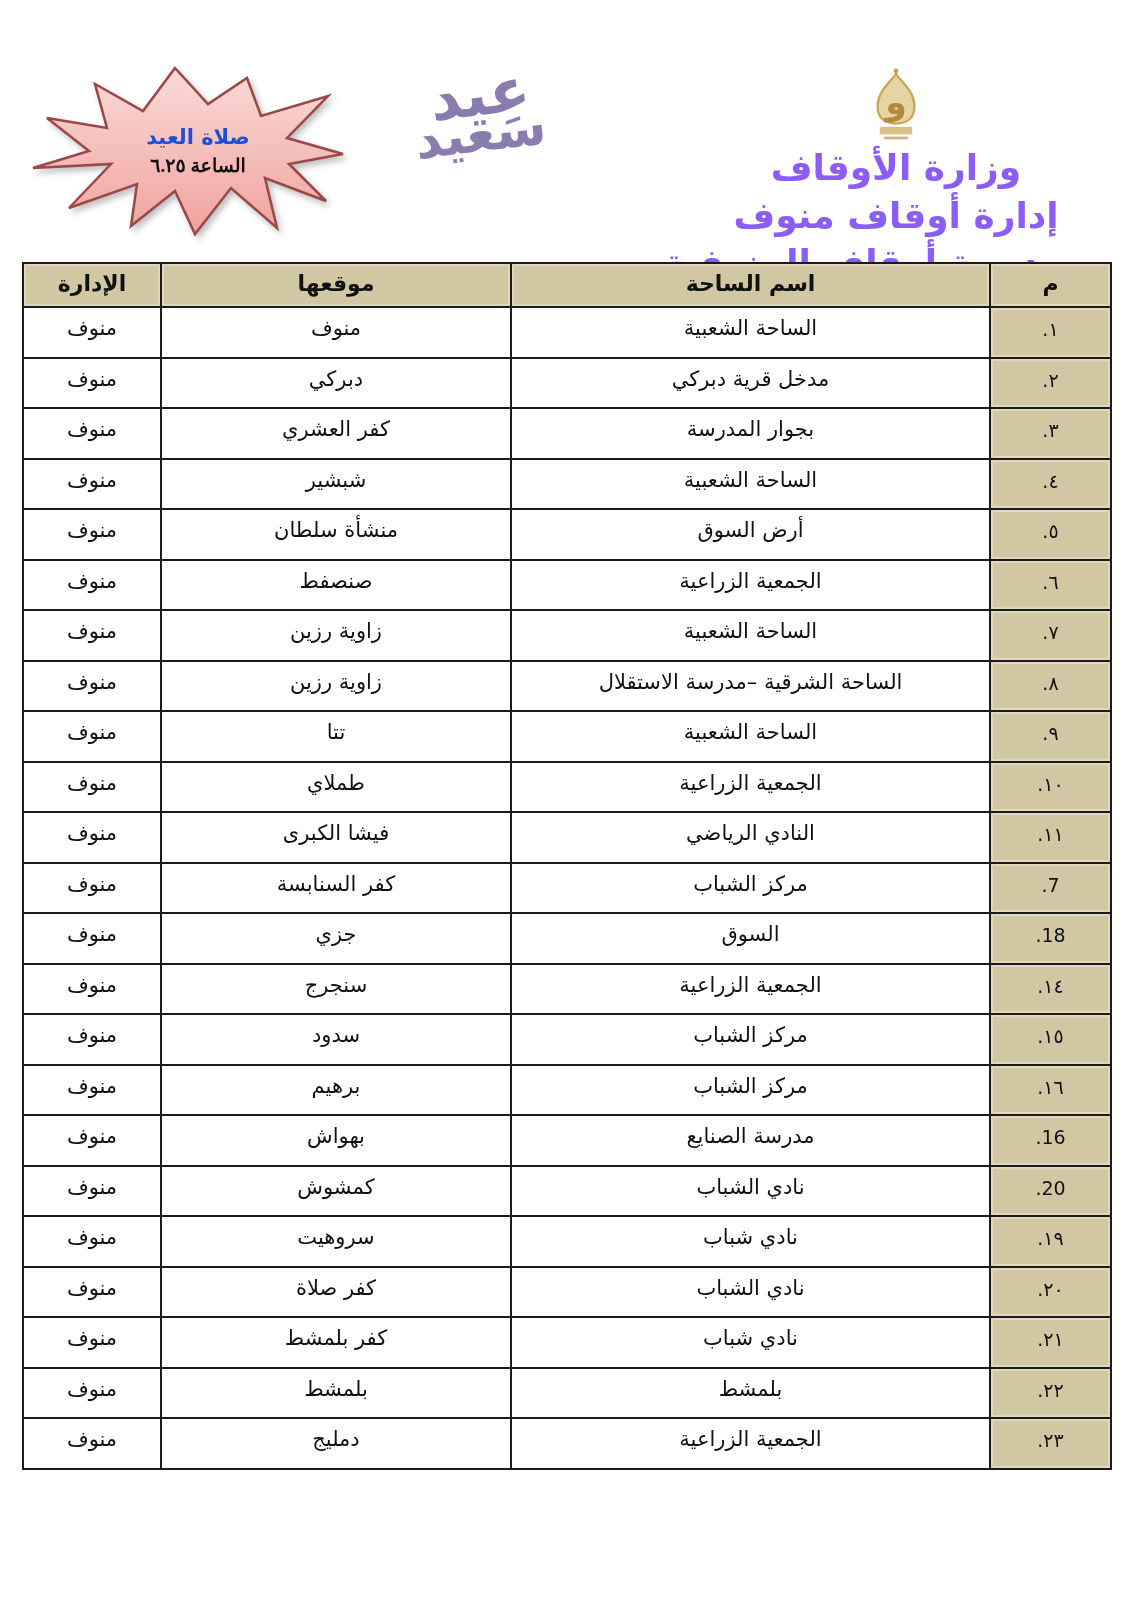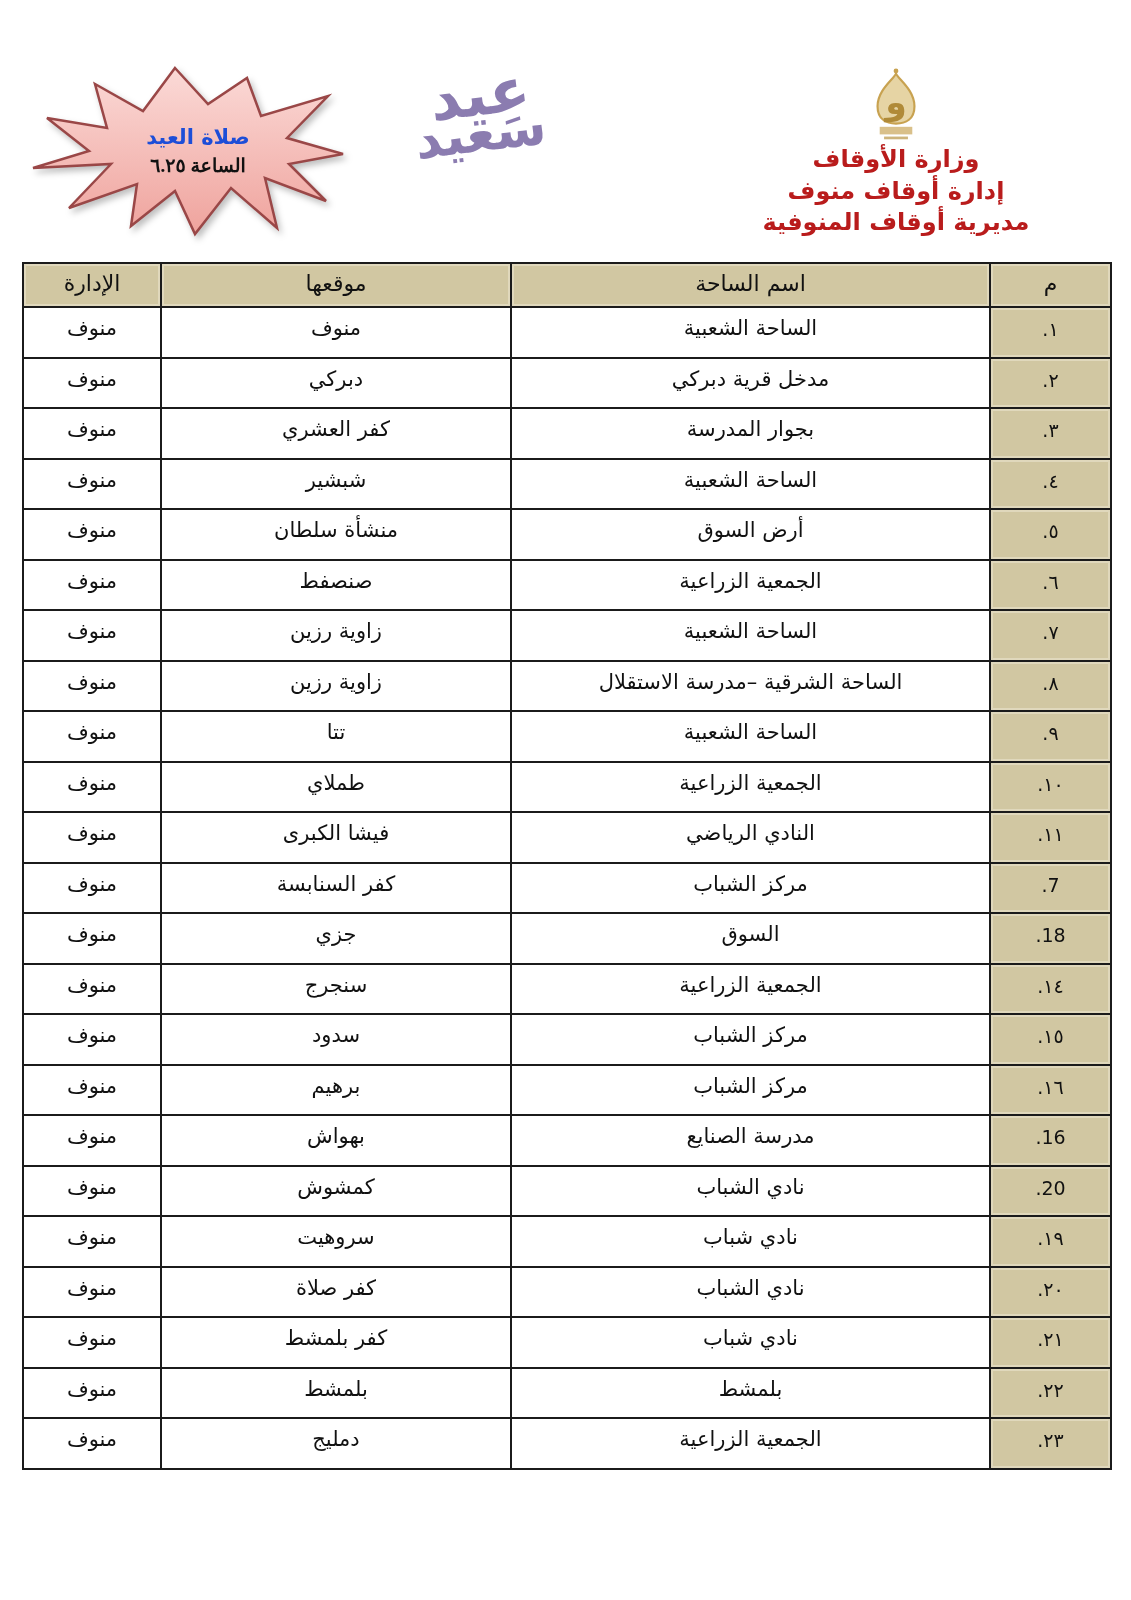--- a/index.html
+++ b/index.html
@@ -26,33 +26,33 @@
     text-align:center; font-weight:bold;
   }
   .greeting .g-top { font-size:60px; line-height:1.0; margin-left:-26px; }
   .greeting .g-bottom { font-size:52px; line-height:0.9; margin-right:34px; margin-top:-14px; }
 
   .org-block {
     position:absolute; left:728px; top:66px; width:336px;
     text-align:center; direction:rtl;
   }
   .org-logo { display:block; margin:0 auto 2px auto; }
-  .org-line { font-size:24px; font-weight:bold; line-height:1.32; color:#b91c1c; white-space:nowrap; }
+  .org-line { font-size:36px; font-weight:bold; line-height:1.32; color:#8b5cf6; white-space:nowrap; }
 
   
   table.sahat {
     position:absolute; top:262px; left:22px; width:1088px;
     border-collapse:collapse; table-layout:fixed; direction:rtl;
   }
   table.sahat th, table.sahat td {
     border:2px solid #1b1b1b; text-align:center; vertical-align:top;
     overflow:hidden; white-space:nowrap;
   }
   table.sahat thead th {
-    height:44px; background:#D1C7A2; font-size:22px; font-weight:normal;
+    height:44px; background:#D1C7A2; font-size:22px; font-weight:bold;
     padding-top:7px;
     box-shadow: inset 0 0 0 2px #E0D8BC;
   }
   table.sahat tbody td {
     height:50.5px; background:#ffffff; font-size:21px; font-weight:normal;
     padding-top:7px; line-height:1.25;
   }
   table.sahat tbody td.num-cell {
     background:#D1C7A2; font-size:19px;
     box-shadow: inset 0 0 0 2px #E0D8BC;

